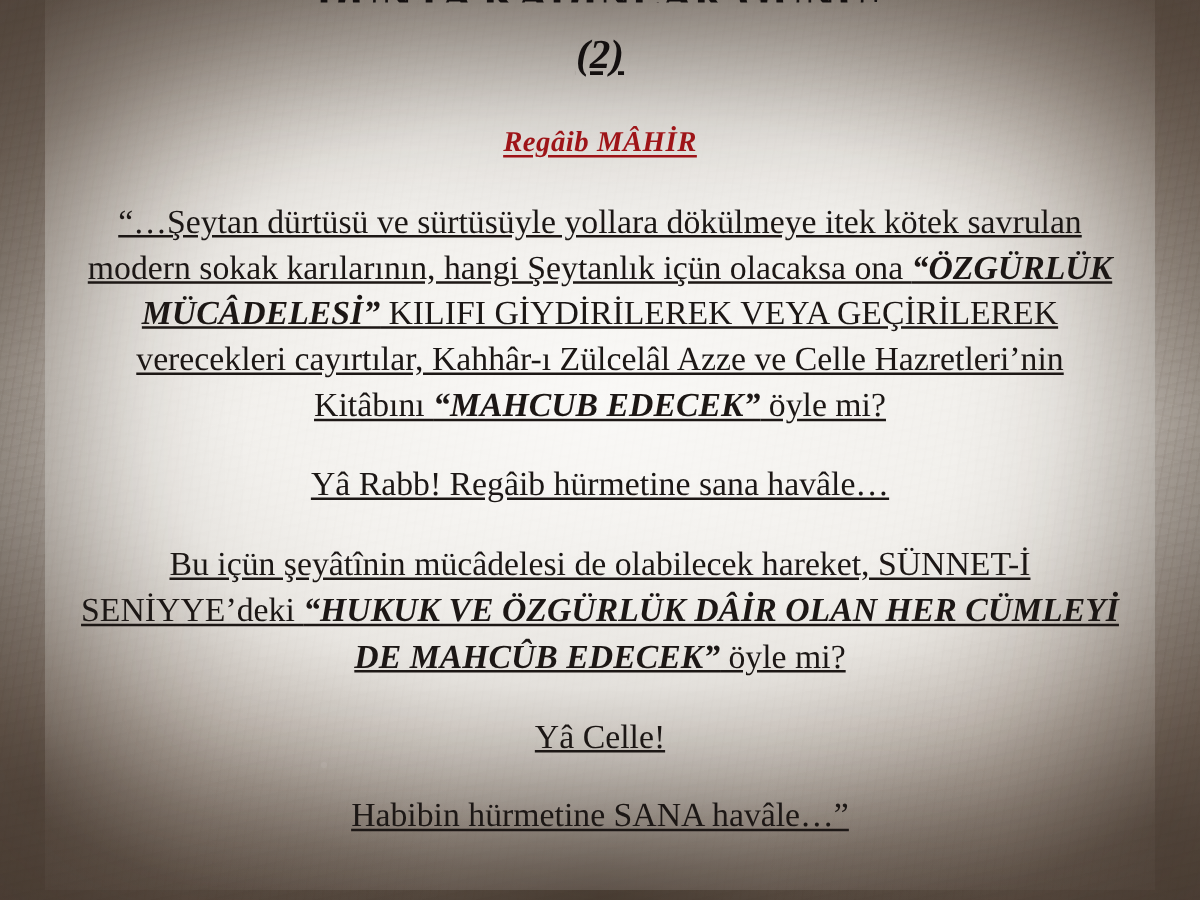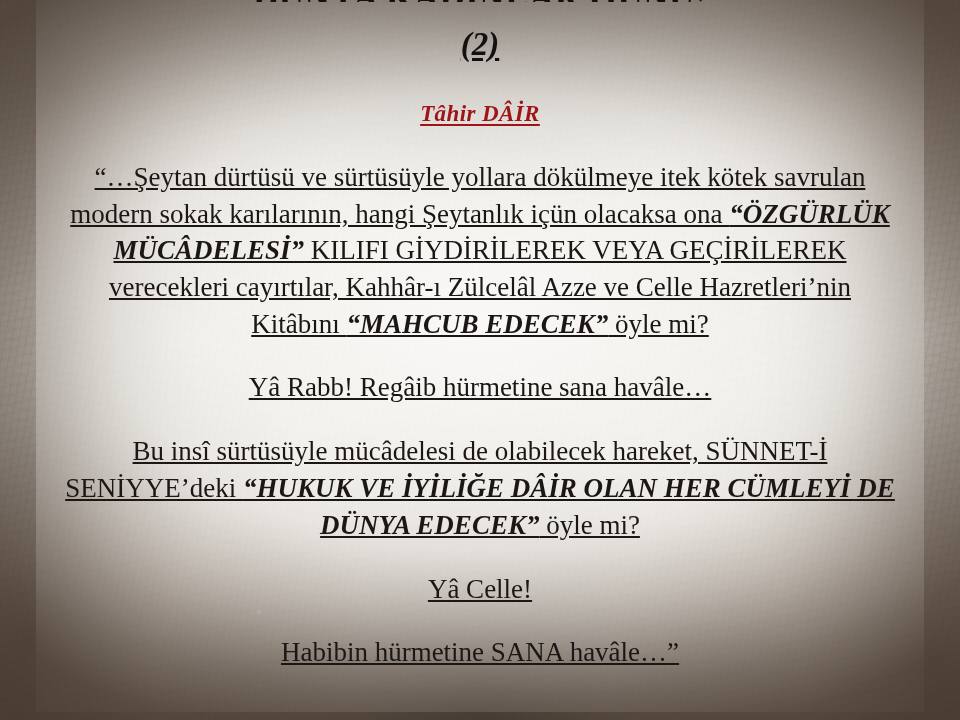--- a/index.html
+++ b/index.html
@@ -161,24 +161,24 @@
   <div class="tex tex-c"></div>
   <div class="panel"></div>
   <div class="vignette"></div>
 
   <div class="content">
 
     <div class="title">DÜNYA KADINLAR GÜNÜ!</div>
 
     <div class="title-num">(2)</div>
 
-    <div class="author">Tâhir DÂİR</div>
+    <div class="author">Regâib MÂHİR</div>
 
     <div class="body">
       <p class="para p1"><span>“…Şeytan dürtüsü ve sürtüsüyle yollara dökülmeye itek kötek savrulan modern sokak karılarının, hangi Şeytanlık içün olacaksa ona </span><span class="bi">“ÖZGÜRLÜK MÜCÂDELESİ”</span><span> KILIFI GİYDİRİLEREK VEYA GEÇİRİLEREK verecekleri cayırtılar, Kahhâr-ı Zülcelâl Azze ve Celle Hazretleri’nin Kitâbını </span><span class="bi">“MAHCUB EDECEK”</span><span> öyle mi?</span></p>
       <p class="para p2"><span>Yâ Rabb! Regâib hürmetine sana havâle…</span></p>
-      <p class="para p3"><span>Bu insî sürtüsüyle mücâdelesi de olabilecek hareket, SÜNNET-İ SENİYYE’deki </span><span class="bi">“HUKUK VE İYİLİĞE DÂİR OLAN HER CÜMLEYİ DE DÜNYA EDECEK”</span><span> öyle mi?</span></p>
+      <p class="para p3"><span>Bu içün şeyâtînin mücâdelesi de olabilecek hareket, SÜNNET-İ SENİYYE’deki </span><span class="bi">“HUKUK VE ÖZGÜRLÜK DÂİR OLAN HER CÜMLEYİ DE MAHCÛB EDECEK”</span><span> öyle mi?</span></p>
       <p class="para p4"><span>Yâ Celle!</span></p>
       <p class="para p5"><span>Habibin hürmetine SANA havâle…”</span></p>
     </div>
 
   </div>
 </div>
 
 </body></html>

